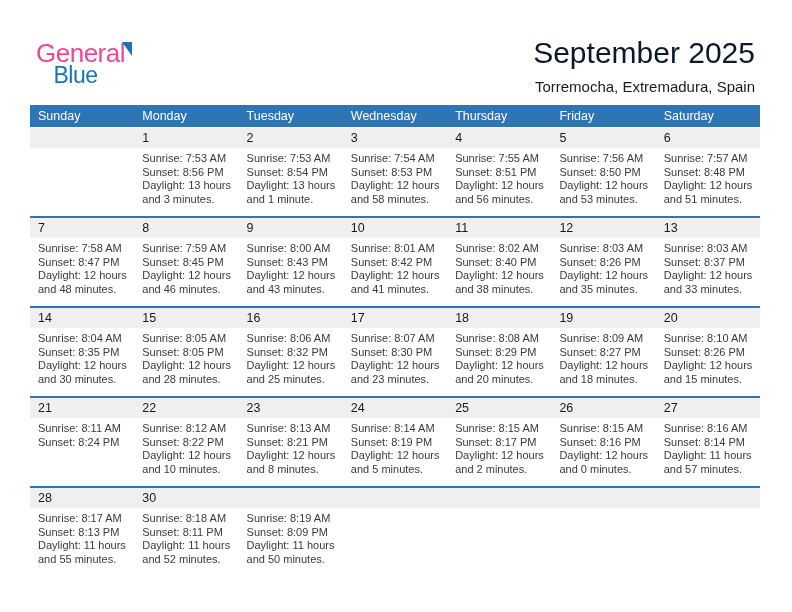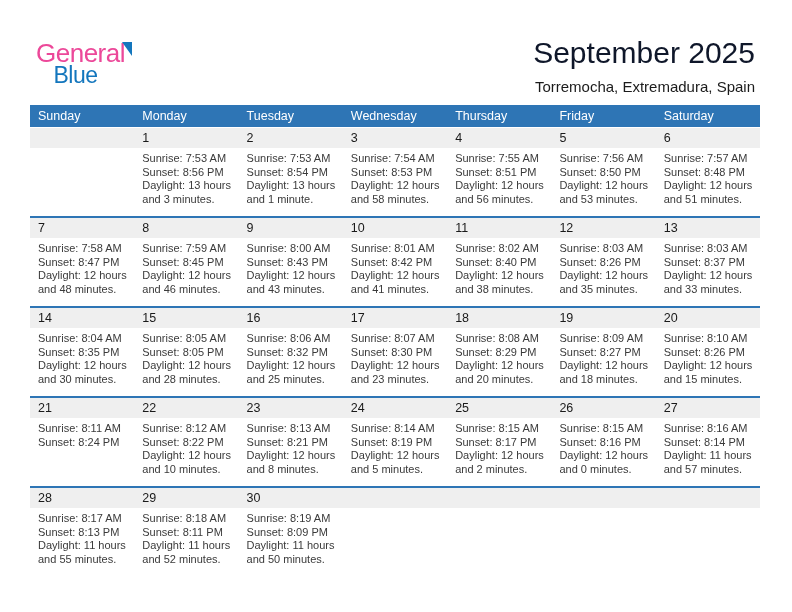--- a/index.html
+++ b/index.html
@@ -249,21 +249,20 @@
             <div class="cell-body">
               <div class="cell-line">Sunrise: 8:16 AM</div>
               <div class="cell-line">Sunset: 8:14 PM</div>
               <div class="cell-line">Daylight: 11 hours and 57 minutes.</div>
             </div>
           </div>
         </div>
         <div class="week-row with-rule">
           <div class="day-band">
             <div class="day-num">28</div>
-            <div class="day-num">29</div>
             <div class="day-num">30</div>
             <div class="day-num"></div>
             <div class="day-num"></div>
             <div class="day-num"></div>
             <div class="day-num"></div>
           </div>
           <div class="body-band">
             <div class="cell-body">
               <div class="cell-line">Sunrise: 8:17 AM</div>
               <div class="cell-line">Sunset: 8:13 PM</div>

